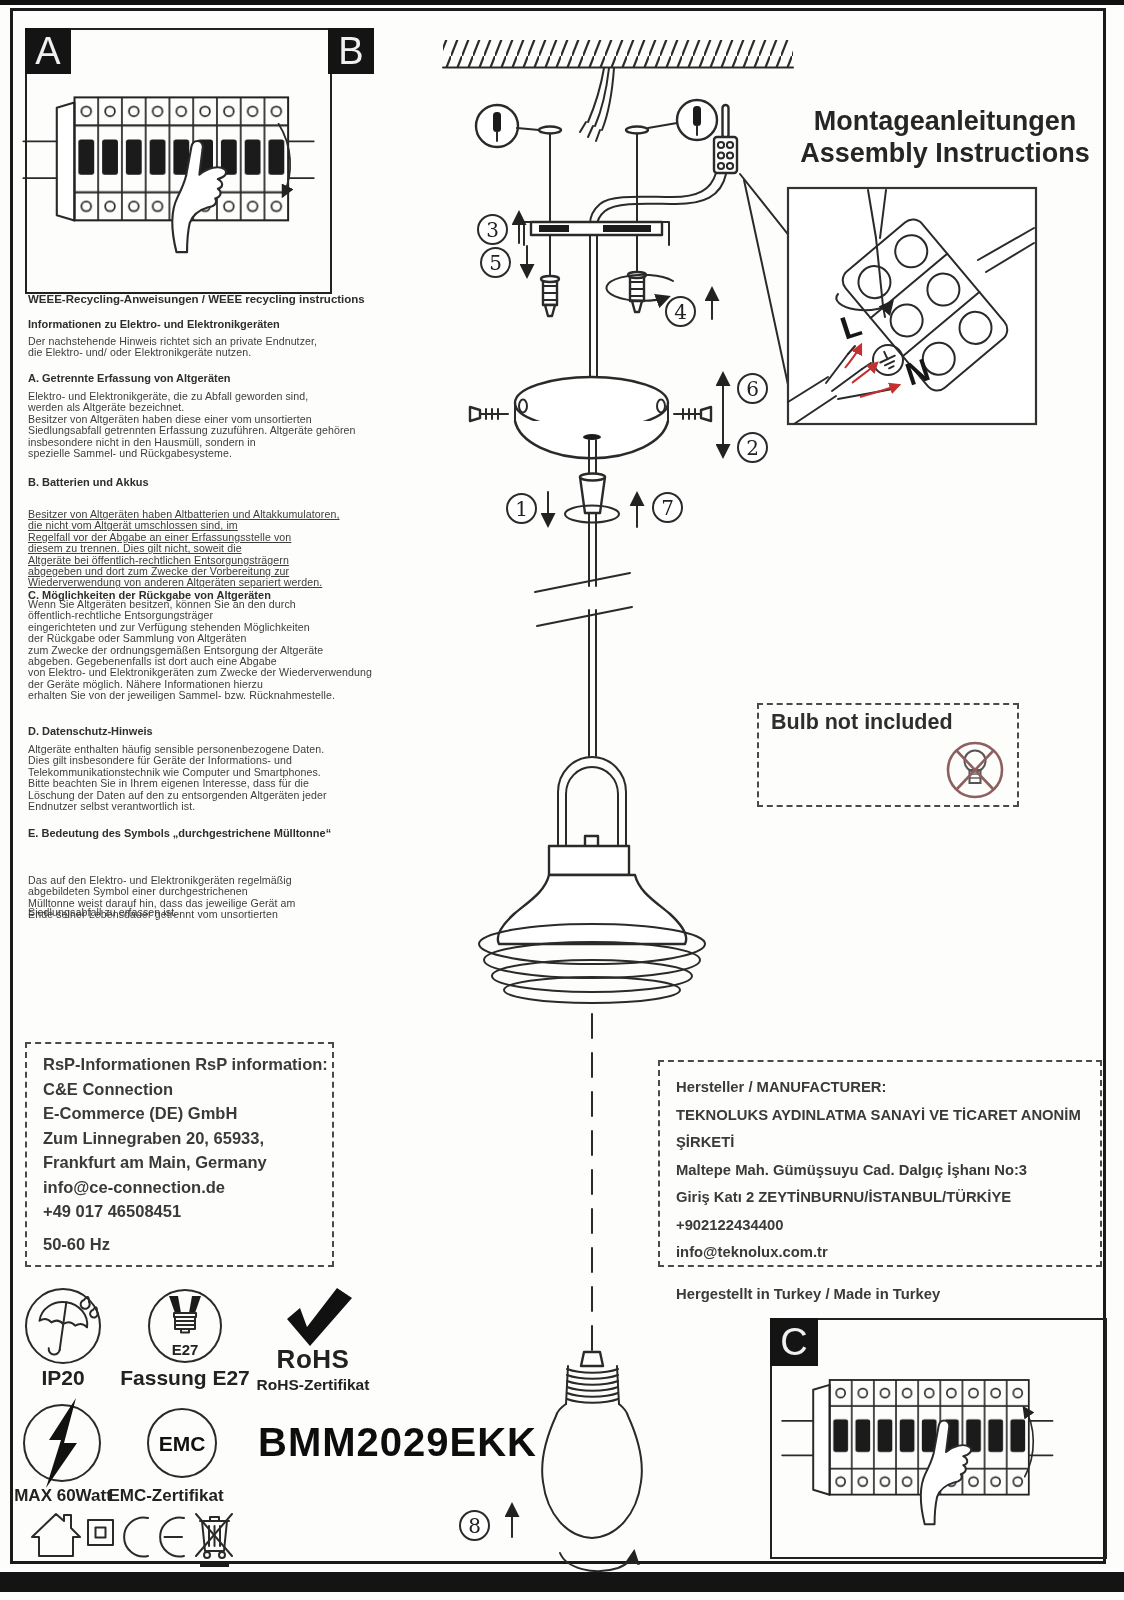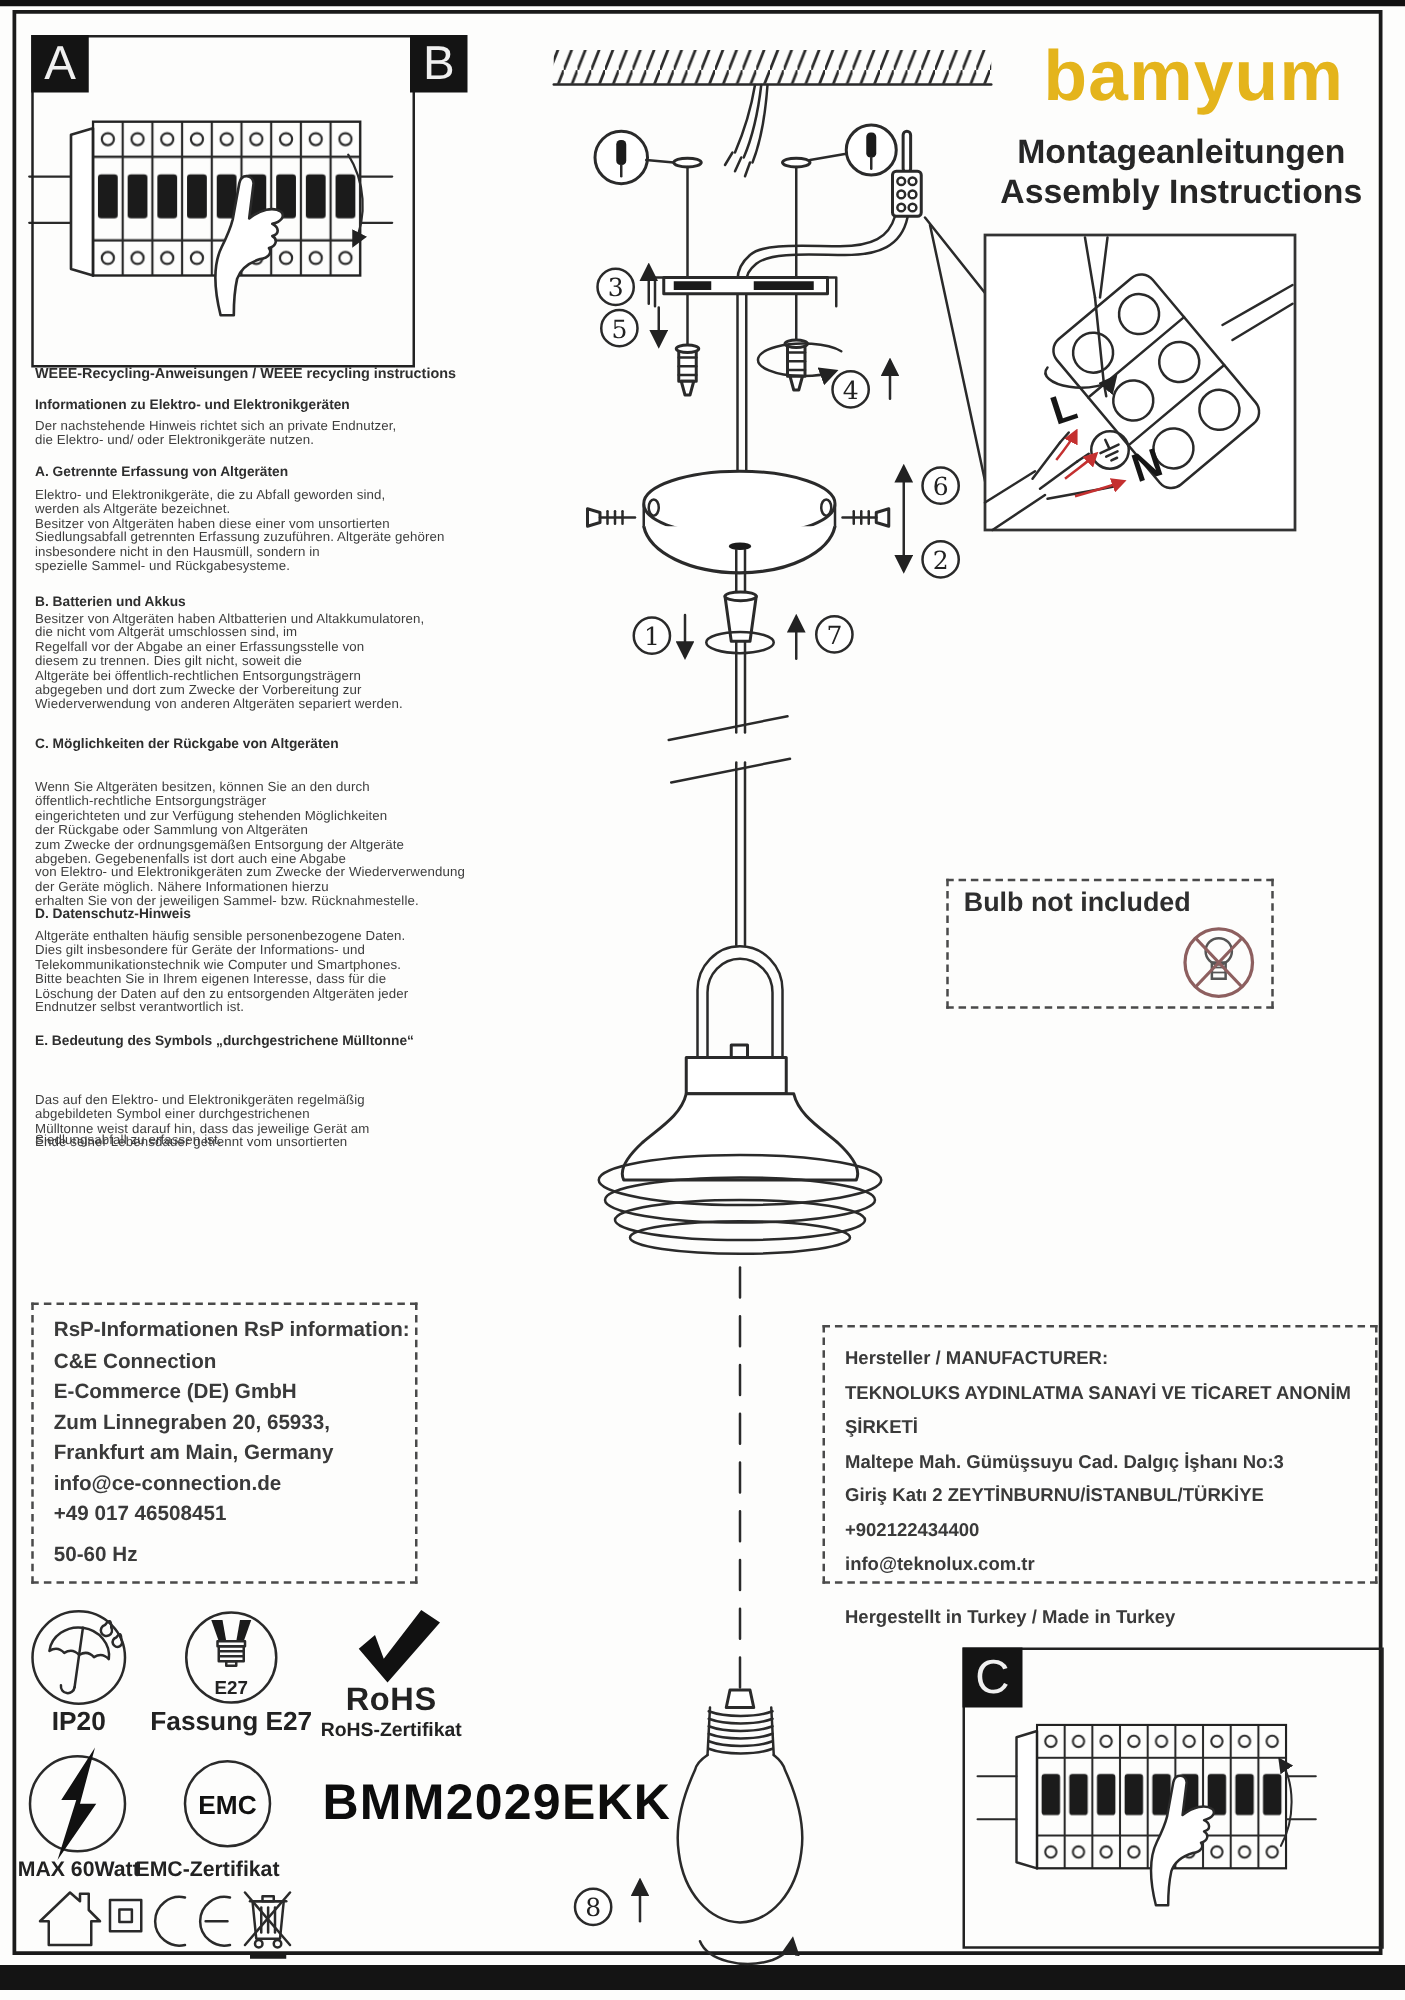--- a/index.html
+++ b/index.html
@@ -339,46 +339,45 @@
       <rect x="200" y="1562" width="29" height="5" class="fl"></rect>
     </g>
   </svg>
 
   <div class="abs panelbox" style="left:25px;top:28px;width:303px;height:262px;"></div>
   <div class="abs plabel" style="left:25px;top:28px;">A</div>
   <div class="abs plabel" style="left:328px;top:28px;">B</div>
   <div class="abs panelbox" style="left:770px;top:1318px;width:333px;height:237px;"></div>
   <div class="abs plabel" style="left:770px;top:1318px;width:48px;height:48px;">C</div>
 
-  <div class="abs brand" style="left:810px;top:28px;width:290px;font-size:57px;letter-spacing:1px;color:#e4b41c;">bamyum</div>
   <div class="abs brand" style="left:790px;top:106px;width:310px;font-size:27px;color:#262626;">Montageanleitungen</div>
   <div class="abs brand" style="left:790px;top:138px;width:310px;font-size:27px;color:#262626;">Assembly Instructions</div>
 
   <div class="abs" id="weee" style="height:640px;">
     <div class="wt" style="left:0;top:0;">WEEE-Recycling-Anweisungen / WEEE recycling instructions</div>
     <div class="wh2" style="left:0;top:25px;">Informationen zu Elektro- und Elektronikgeräten</div>
     <div class="wp" style="left:0;top:43px;">Der nachstehende Hinweis richtet sich an private Endnutzer,
  die Elektro- und/ oder Elektronikgeräte nutzen.</div>
     <div class="wh2" style="left:0;top:79px;">A. Getrennte Erfassung von Altgeräten</div>
     <div class="wp" style="left:0;top:98px;">Elektro- und Elektronikgeräte, die zu Abfall geworden sind,
  werden als Altgeräte bezeichnet.
 Besitzer von Altgeräten haben diese einer vom unsortierten
 Siedlungsabfall getrennten Erfassung zuzuführen. Altgeräte gehören
 insbesondere nicht in den Hausmüll, sondern in
 spezielle Sammel- und Rückgabesysteme.</div>
     <div class="wh2" style="left:0;top:183px;">B. Batterien und Akkus</div>
-    <div class="wp" style="left:0;top:197px;">Besitzer von Altgeräten haben Altbatterien und Altakkumulatoren,
+    <div class="wp" style="left:0;top:216px;text-decoration:underline;">Besitzer von Altgeräten haben Altbatterien und Altakkumulatoren,
  die nicht vom Altgerät umschlossen sind, im
 Regelfall vor der Abgabe an einer Erfassungsstelle von
 diesem zu trennen. Dies gilt nicht, soweit die
 Altgeräte bei öffentlich-rechtlichen Entsorgungsträgern
 abgegeben und dort zum Zwecke der Vorbereitung zur
 Wiederverwendung von anderen Altgeräten separiert werden.</div>
     <div class="wh2" style="left:0;top:296px;">C. Möglichkeiten der Rückgabe von Altgeräten</div>
-    <div class="wp" style="left:0;top:332px;">Wenn Sie Altgeräten besitzen, können Sie an den durch
+    <div class="wp" style="left:0;top:306px;">Wenn Sie Altgeräten besitzen, können Sie an den durch
 öffentlich-rechtliche Entsorgungsträger
 eingerichteten und zur Verfügung stehenden Möglichkeiten
 der Rückgabe oder Sammlung von Altgeräten
  zum Zwecke der ordnungsgemäßen Entsorgung der Altgeräte
 abgeben. Gegebenenfalls ist dort auch eine Abgabe
  von Elektro- und Elektronikgeräten zum Zwecke der Wiederverwendung
 der Geräte möglich. Nähere Informationen hierzu
 erhalten Sie von der jeweiligen Sammel- bzw. Rücknahmestelle.</div>
     <div class="wh2" style="left:0;top:432px;">D. Datenschutz-Hinweis</div>
     <div class="wp" style="left:0;top:451px;">Altgeräte enthalten häufig sensible personenbezogene Daten.

